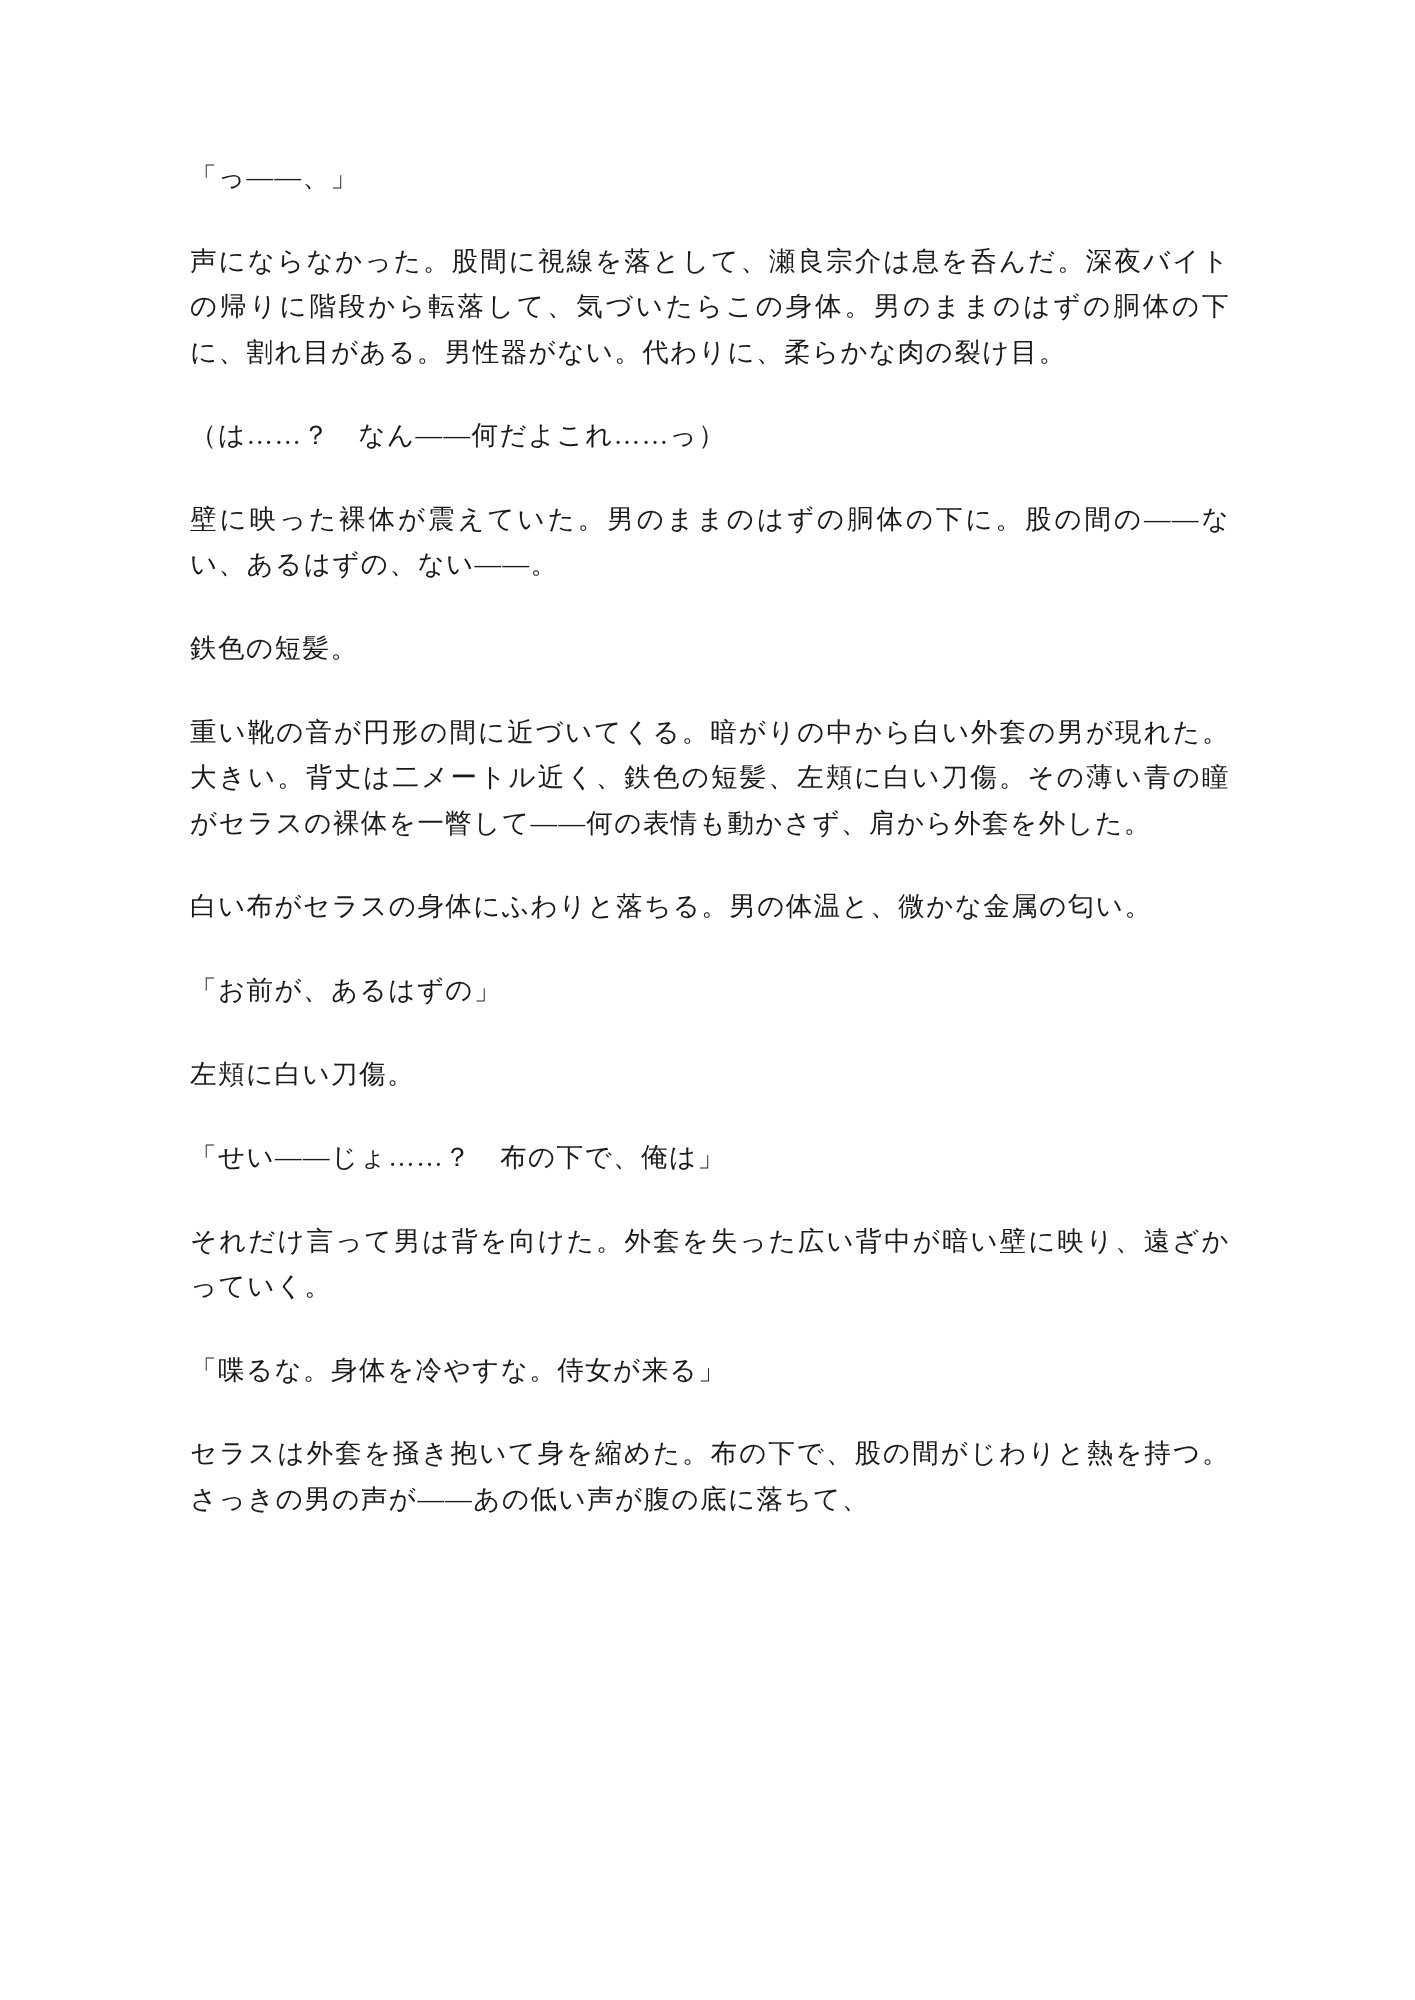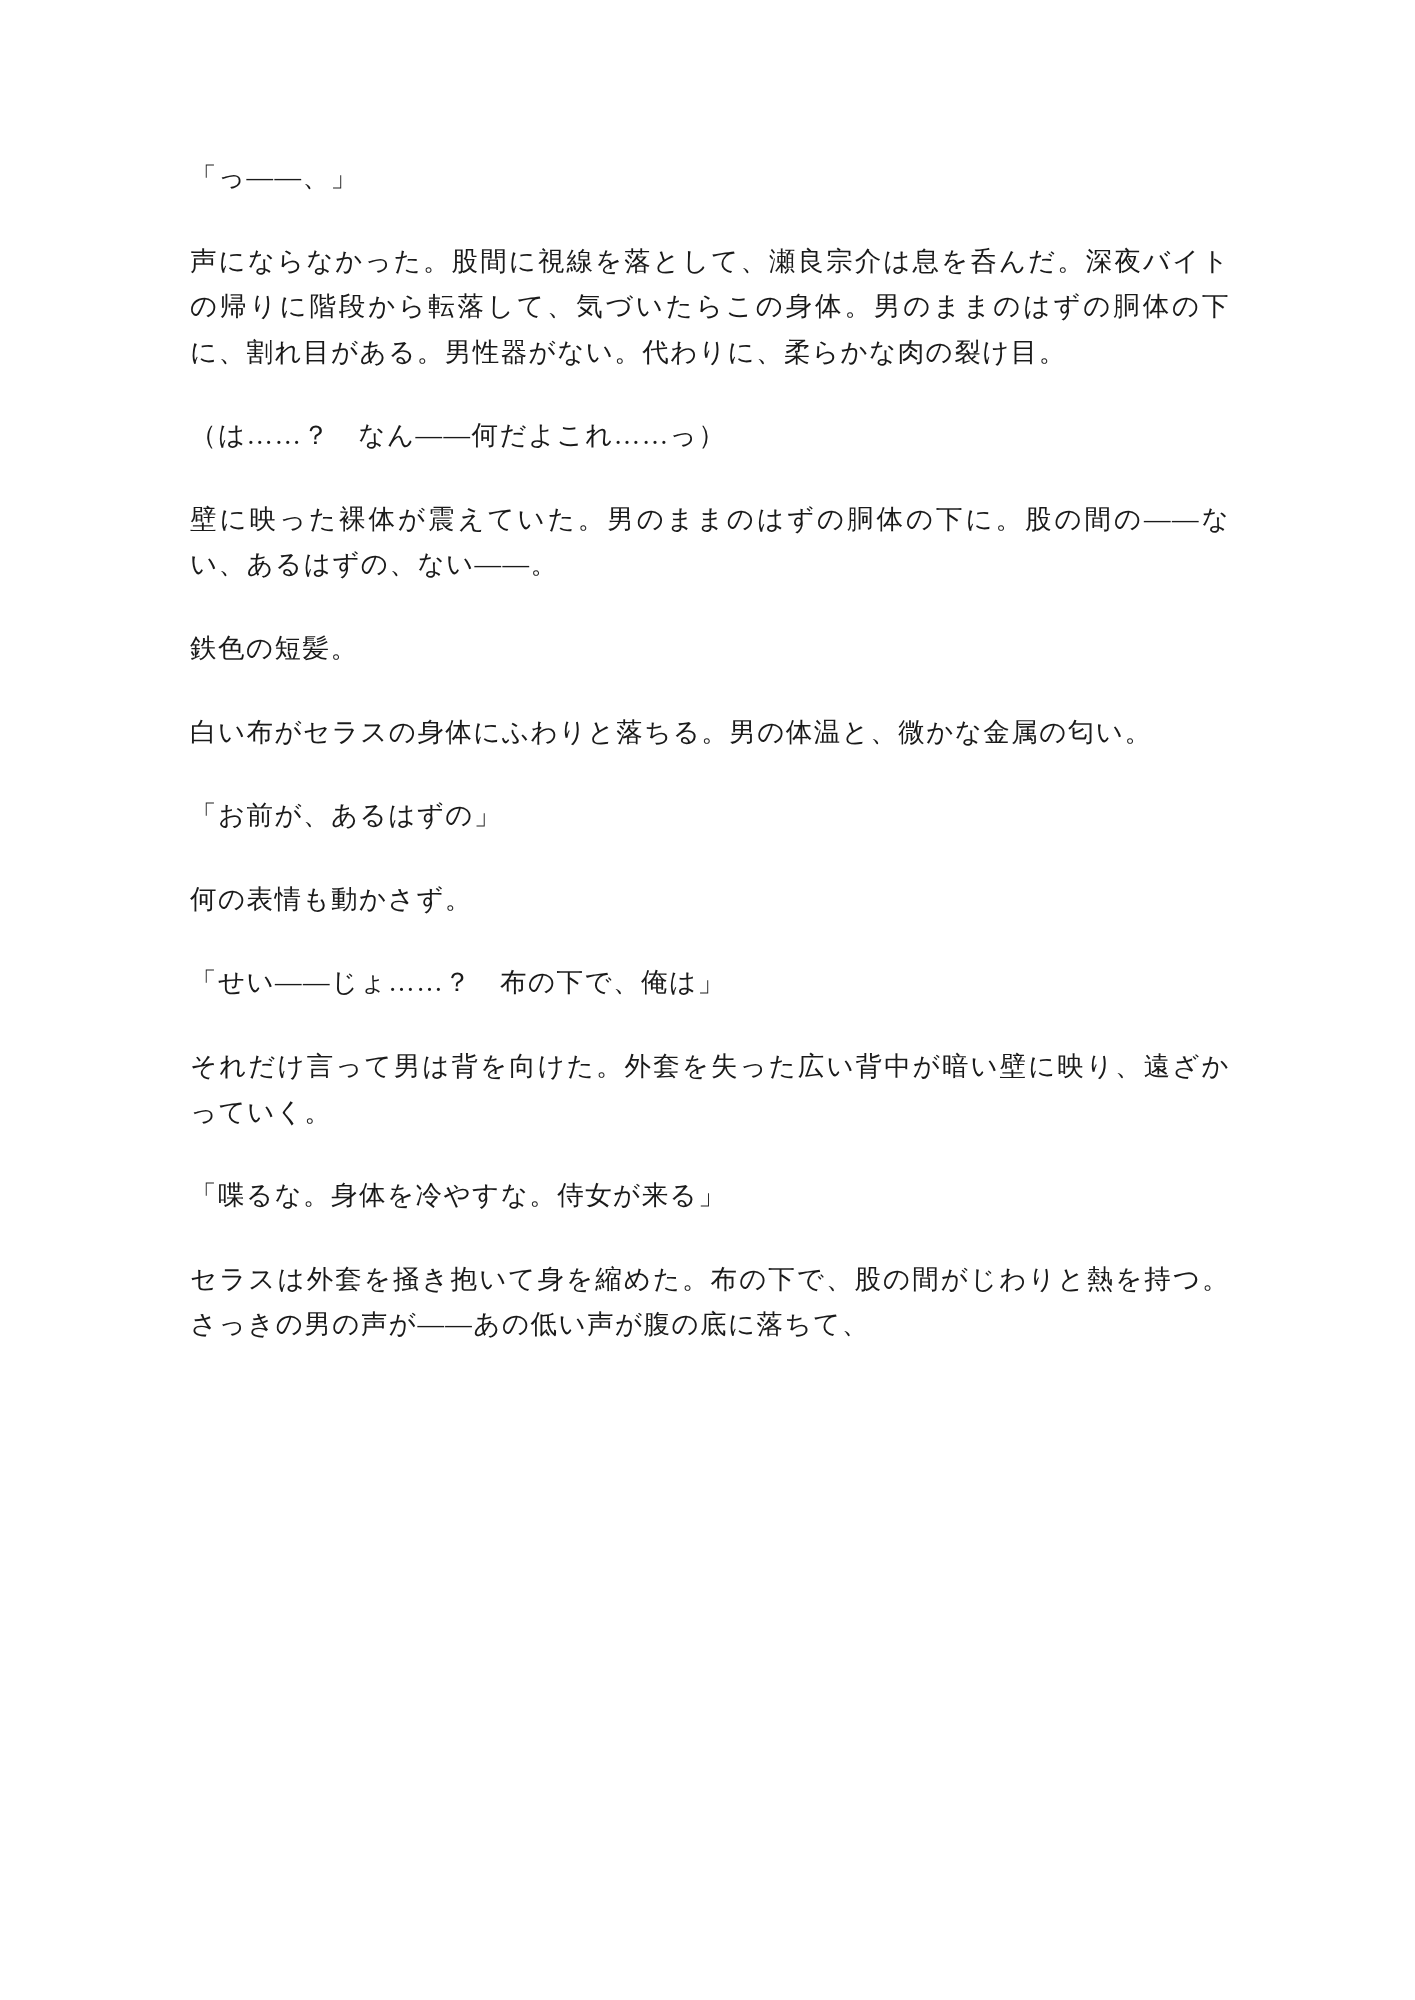--- a/index.html
+++ b/index.html
@@ -40,21 +40,22 @@
 </head>
 <body>
 
 <div class="page">
   <div class="doc-body">
     <p class="para">「っ――、」</p>
     <p class="para">声にならなかった。股間に視線を落として、瀬良宗介は息を呑んだ。深夜バイトの帰りに階段から転落して、気づいたらこの身体。男のままのはずの胴体の下に、割れ目がある。男性器がない。代わりに、柔らかな肉の裂け目。</p>
     <p class="para">（は……？　なん――何だよこれ……っ）</p>
     <p class="para">壁に映った裸体が震えていた。男のままのはずの胴体の下に。股の間の――ない、あるはずの、ない――。</p>
     <p class="para">鉄色の短髪。</p>
+    <p class="para">重い靴の音が円形の間に近づいてくる。暗がりの中から白い外套の男が現れた。大きい。背丈は二メートル近く、鉄色の短髪、左頬に白い刀傷。その薄い青の瞳がセラスの裸体を一瞥して――何の表情も動かさず、肩から外套を外した。</p>
     <p class="para">白い布がセラスの身体にふわりと落ちる。男の体温と、微かな金属の匂い。</p>
     <p class="para">「お前が、あるはずの」</p>
-    <p class="para">何の表情も動かさず。</p>
+    <p class="para">左頬に白い刀傷。</p>
     <p class="para">「せい――じょ……？　布の下で、俺は」</p>
     <p class="para">それだけ言って男は背を向けた。外套を失った広い背中が暗い壁に映り、遠ざかっていく。</p>
     <p class="para">「喋るな。身体を冷やすな。侍女が来る」</p>
     <p class="para">セラスは外套を掻き抱いて身を縮めた。布の下で、股の間がじわりと熱を持つ。さっきの男の声が――あの低い声が腹の底に落ちて、</p>
   </div>
 </div>
 
 </body></html>

